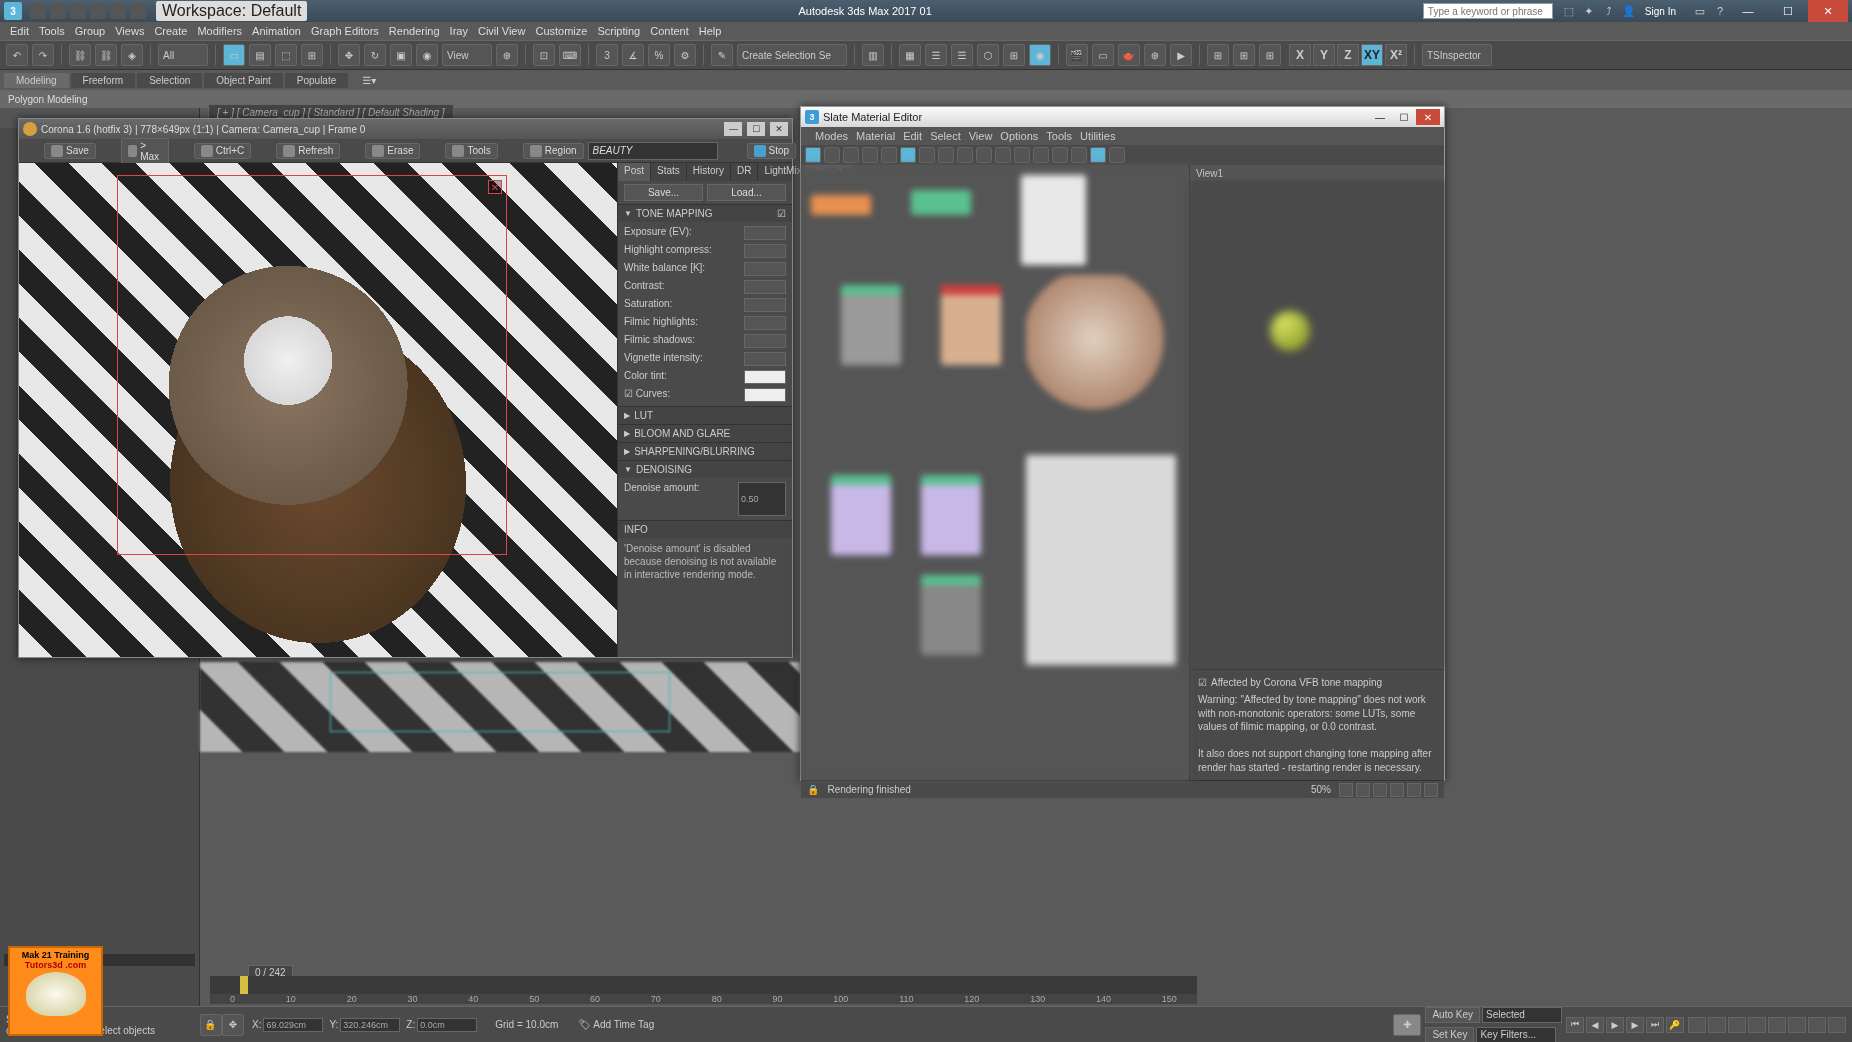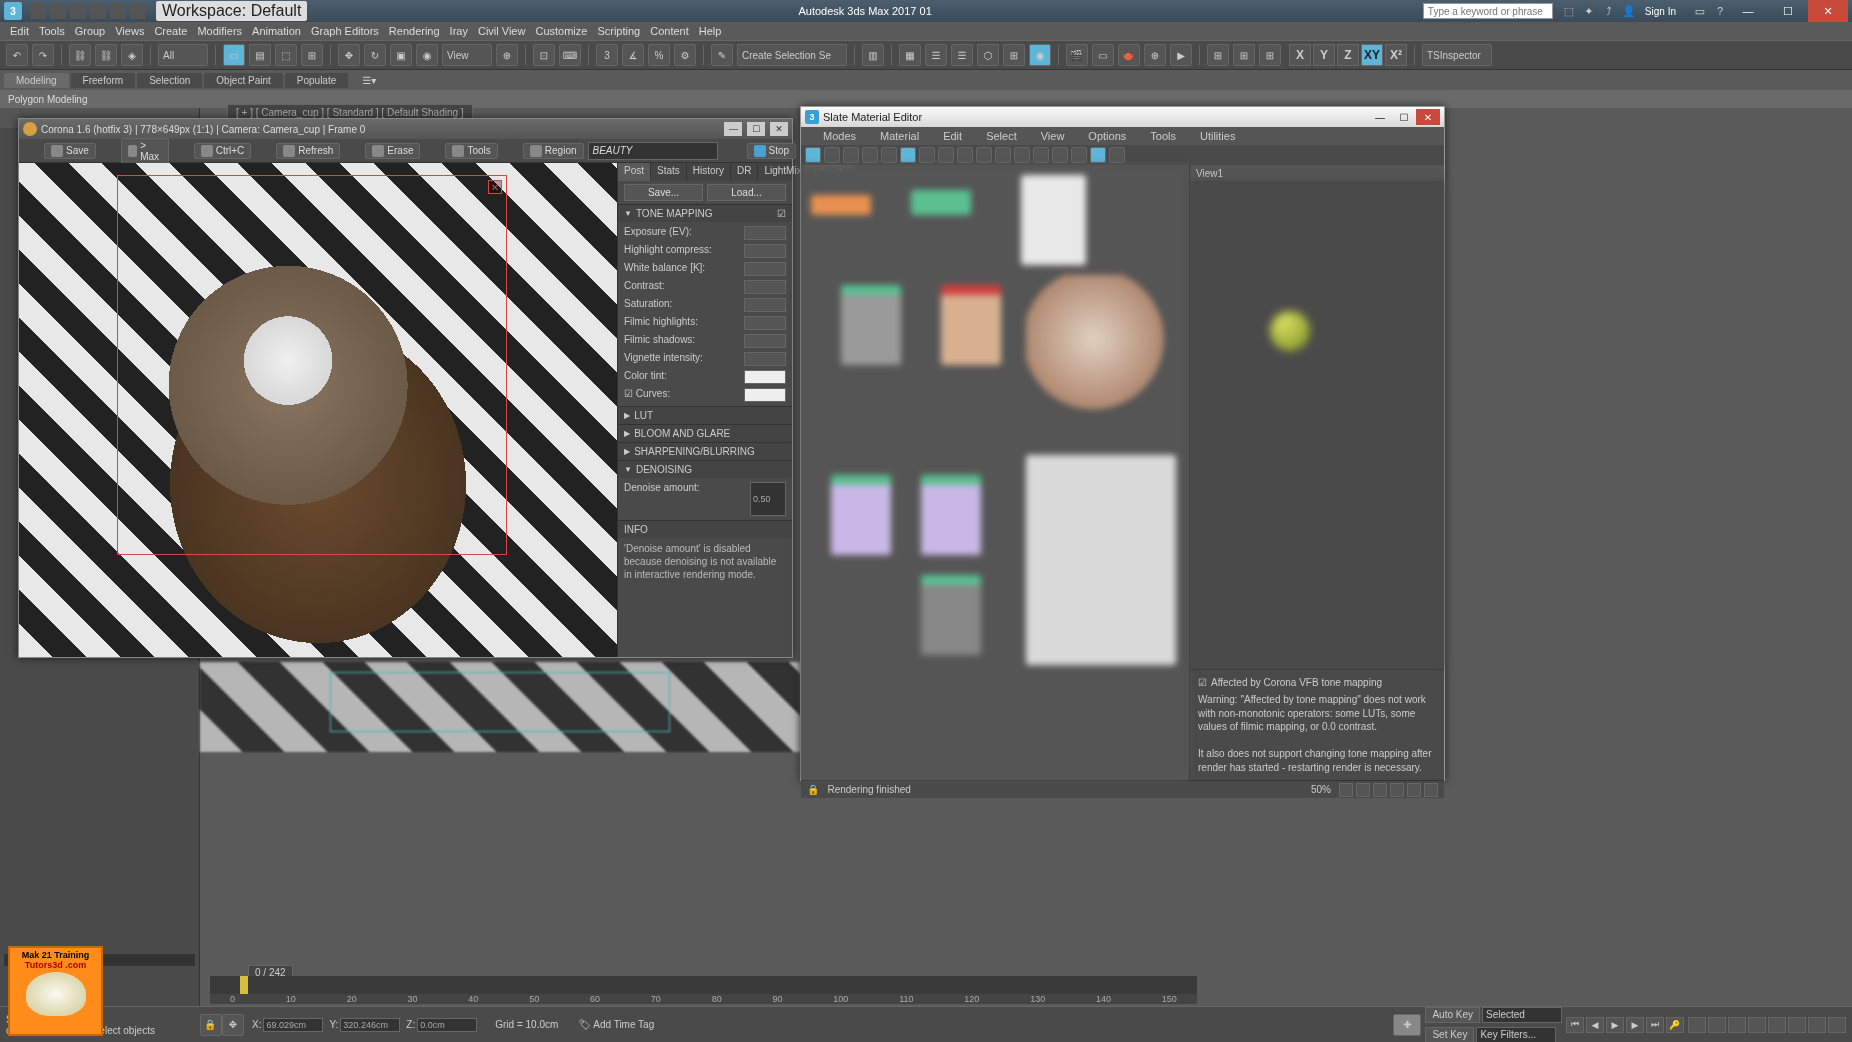--- a/index.html
+++ b/index.html
@@ -31,21 +31,21 @@
 .tb-dd { height:20px; background:#555; border:1px solid #666; color:#ccc; font-size:10px; padding:10px 4px; border-radius:2px; display:flex;align-items:center; }
 .axis-group { display:flex; gap:2px; margin-left:4px; }
 .axis-btn { width:22px; height:22px; background:#555; border:1px solid #666; display:flex;align-items:center;justify-content:center; font-size:12px; font-weight:bold; color:#ccc; }
 .axis-btn.active { background:#5db5d8; color:#222; }
 
 
 .ribbon { height:20px; background:#5a5a5a; display:flex; gap:2px; padding:0 4px; align-items:center; font-size:10px; }
 .ribbon span { padding:2px 12px; background:#4a4a4a; color:#ccc; border-radius:2px 2px 0 0; }
 .ribbon span.active { background:#6a6a6a; }
 .sub-ribbon { height:18px; background:#6a6a6a; padding:0 8px; display:flex; align-items:center; color:#ddd; font-size:10px; }
-.vp-label { position:absolute; top:0; left:227px; background:#444; color:#aaa; font-size:10px; padding:2px 8px; border:1px solid #666; }
+.vp-label { position:absolute; top:0; left:208px; background:#444; color:#aaa; font-size:10px; padding:2px 8px; border:1px solid #666;font-style:italic; }
 
 
 .corona-win { position:absolute; top:118px; left:18px; width:775px; height:540px; background:#4a4a4a; border:1px solid #888; box-shadow:0 0 8px rgba(0,0,0,.6); }
 .corona-title { height:20px; background:linear-gradient(#6a6a6a,#555); display:flex; align-items:center; padding:0 4px; color:#ddd; font-size:10px; }
 .corona-title .ct-icon { width:14px;height:14px;background:#d4a040;border-radius:50%;margin-right:4px; }
 .corona-title .ct-text { flex:1; }
 .corona-title .wc span { width:18px;height:14px;display:inline-flex;align-items:center;justify-content:center;color:#333;background:#ccc;margin-left:2px;font-size:9px; }
 .corona-toolbar { height:24px; background:#4a4a4a; border-bottom:1px solid #333; display:flex; align-items:center; padding:0 4px; gap:4px; font-size:10px; }
 .ct-btn { display:flex;align-items:center;gap:3px; padding:1px 6px; background:#555; border:1px solid #666; border-radius:2px; color:#ddd;margin-left:21px; }
 .ct-btn .i { width:12px;height:12px;background:#888;border-radius:2px;display:inline-block; }
@@ -65,32 +65,32 @@
 .post-tabs span { padding:2px 6px; border-right:1px solid #333; }
 .post-tabs span.active { background:#5a5a5a; }
 .post-row { display:flex; padding:3px 6px; gap:4px; }
 .post-row button { flex:1; background:#555; border:1px solid #666; color:#ddd; font-size:10px; padding:2px; }
 .sect { border-top:1px solid #333; }
 .sect-hdr { padding:3px 6px; background:#444; display:flex; align-items:center; gap:4px; }
 .sect-hdr .tri { font-size:8px; }
 .sect-body { padding:2px 6px; }
 .param { display:flex; justify-content:space-between; padding:2px 0; }
 .param .val { width:42px; height:14px; background:#555; border:1px solid #666; }
-.spinner { width:36px; height:14px; background:#333; border:1px solid #666; color:#aaa; font-size:9px; padding:16px 2px; display:flex;align-items:center; }
+.spinner { width:48px; height:14px; background:#333; border:1px solid #666; color:#aaa; font-size:9px; padding:16px 2px; display:flex;align-items:center; }
 .info-text { font-size:10px; color:#bbb; padding:4px 6px; line-height:1.3; }
 
 
 .slate-win { position:absolute; top:106px; left:800px; width:645px; height:675px; background:#555; border:1px solid #999; box-shadow:0 0 8px rgba(0,0,0,.6); }
 .slate-title { height:20px; background:linear-gradient(#fafafa,#d8d8d8); display:flex; align-items:center; padding:0 4px; color:#222; font-size:11px; }
 .slate-title .st-icon { width:14px;height:14px;background:#3a9ed8;color:#fff;border-radius:2px;margin-right:4px;display:flex;align-items:center;justify-content:center;font-size:9px;font-weight:bold; }
 .slate-title .st-text { flex:1; }
 .slate-title .swc { display:flex; }
 .slate-title .swc span { width:24px;height:16px;display:inline-flex;align-items:center;justify-content:center;font-size:10px; }
 .slate-title .sclose { background:#c74a3a; color:#fff; }
-.slate-menu { height:18px; background:#555; display:flex; gap:24px; padding:0 22px; align-items:center; color:#ccc; font-size:11px; }
+.slate-menu { height:18px; background:#555; display:flex; gap:8px; padding:0 14px; align-items:center; color:#ccc; font-size:11px; }
 .slate-tb { height:20px; background:#4a4a4a; display:flex; align-items:center; padding:0 4px; gap:3px; }
 .slate-tb span { width:16px;height:16px;background:#555;border:1px solid #666;border-radius:2px; }
 .slate-tb span.active { background:#5db5d8; }
 .slate-body { display:flex; height:calc(100% - 58px); }
 .slate-graph { flex:1; background:#555; position:relative; filter:blur(3px); }
 .slate-side { width:255px; background:#4a4a4a; border-left:1px solid #333; display:flex; flex-direction:column; }
 .side-tab { height:16px; background:#555; color:#ccc; font-size:10px; padding:0 6px; display:flex;align-items:center; }
 .side-blur { flex:1; filter:blur(4px); background:linear-gradient(#4a4a4a,#4a4a4a); position:relative; }
 .side-blur .ball { position:absolute; top:130px; left:80px; width:40px; height:40px; border-radius:50%; background:radial-gradient(circle at 35% 30%,#d6e060,#7a8a20); }
 .side-info { background:#4a4a4a; padding:6px 8px; font-size:10px; color:#ccc; line-height:1.35; border-top:1px solid #333; }

